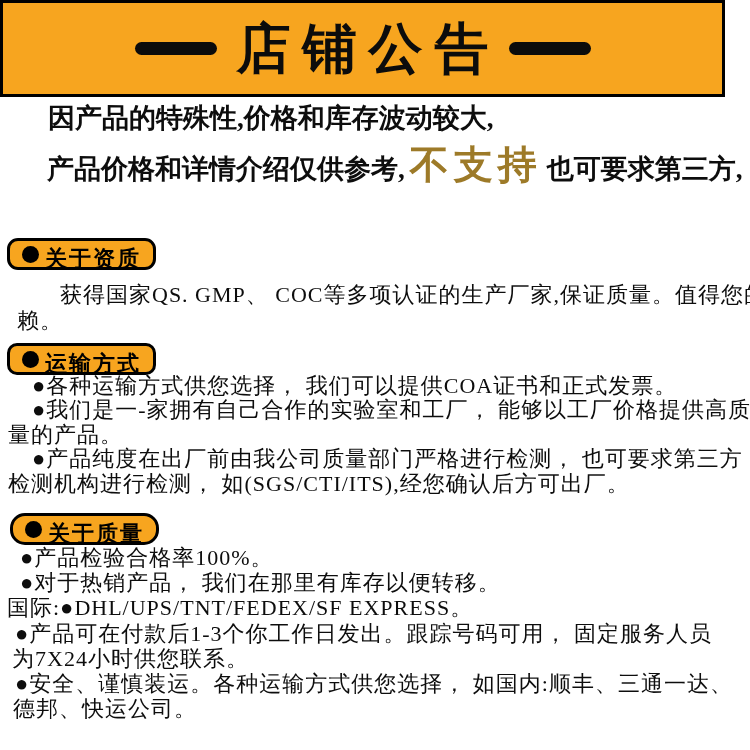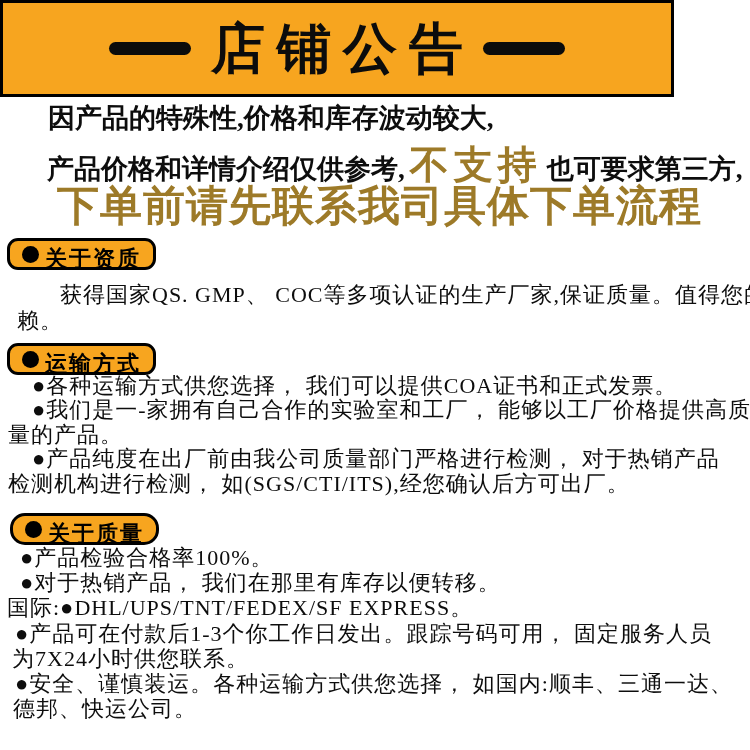--- a/index.html
+++ b/index.html
@@ -15,21 +15,21 @@
     position: relative;
     width: 750px;
     height: 750px;
     background: var(--page-bg, #ffffff);
   }
 
   
   .banner {
     position: absolute;
     top: 0; left: 0;
-    width: 674px; height: 97px;
+    width: 725px; height: 97px;
     box-sizing: border-box;
     background: var(--accent-orange, #F7A51F);
     border: 3px solid #000;
     display: flex;
     align-items: center;
     justify-content: center;
     gap: 20px;
   }
   .dash {
     width: 82px; height: 13px;
@@ -93,21 +93,21 @@
   }
   .badge .badge-label {
     font-size: 22px;
     font-weight: bold;
     color: #000;
     letter-spacing: 2px;
     line-height: 1;
     margin-top: 10px;
   }
   .badge-1 { top: 238px; left: 7px; }
-  .badge-2 { top: 343px; left: 7px; }
+  .badge-2 { top: 343px; left: 7px; border-radius: 10px; }
   .badge-3 { top: 513px; left: 10px; border-radius: 15px; }
 
   
   .bline {
     position: absolute;
     font-size: 22px;
     color: var(--text-black, #0d0d0d);
     white-space: nowrap;
     line-height: 1.1;
     letter-spacing: 1px;
@@ -138,37 +138,36 @@
   <div class="banner">
     <span class="dash"></span>
     <span class="banner-title">店铺公告</span>
     <span class="dash"></span>
   </div>
 
   <div class="intro-line intro-1">因产品的特殊性,价格和库存波动较大,</div>
   <div class="intro-line intro-2">
     <span>产品价格和详情介绍仅供参考,</span><span class="em">不支持</span><span>也可要求第三方,</span>
   </div>
-  <div class="intro-line intro-3">下单前请先联系我司具体下单流程</div>
 
   <div class="badge badge-1">
     <span class="bullet-dot"></span>
     <span class="badge-label">关于资质</span>
   </div>
   <div class="bline s1-l0">获得国家QS. GMP、 COC等多项认证的生产厂家,保证质量。值得您的信</div>
   <div class="bline s1-l1">赖。</div>
 
   <div class="badge badge-2">
     <span class="bullet-dot"></span>
     <span class="badge-label">运输方式</span>
   </div>
   <div class="bline s2-l0">●各种运输方式供您选择， 我们可以提供COA证书和正式发票。</div>
   <div class="bline s2-l1">●我们是一-家拥有自己合作的实验室和工厂， 能够以工厂价格提供高质</div>
   <div class="bline s2-l2">量的产品。</div>
-  <div class="bline s2-l3">●产品纯度在出厂前由我公司质量部门严格进行检测， 对于热销产品</div>
+  <div class="bline s2-l3">●产品纯度在出厂前由我公司质量部门严格进行检测， 也可要求第三方</div>
   <div class="bline s2-l4">检测机构进行检测， 如(SGS/CTI/ITS),经您确认后方可出厂。</div>
 
   <div class="badge badge-3">
     <span class="bullet-dot"></span>
     <span class="badge-label">关于质量</span>
   </div>
   <div class="bline s3-l0">●产品检验合格率100%。</div>
   <div class="bline s3-l1">●对于热销产品， 我们在那里有库存以便转移。</div>
   <div class="bline s3-l2">国际:●DHL/UPS/TNT/FEDEX/SF EXPRESS。</div>
   <div class="bline s3-l3">●产品可在付款后1-3个你工作日发出。跟踪号码可用， 固定服务人员</div>

